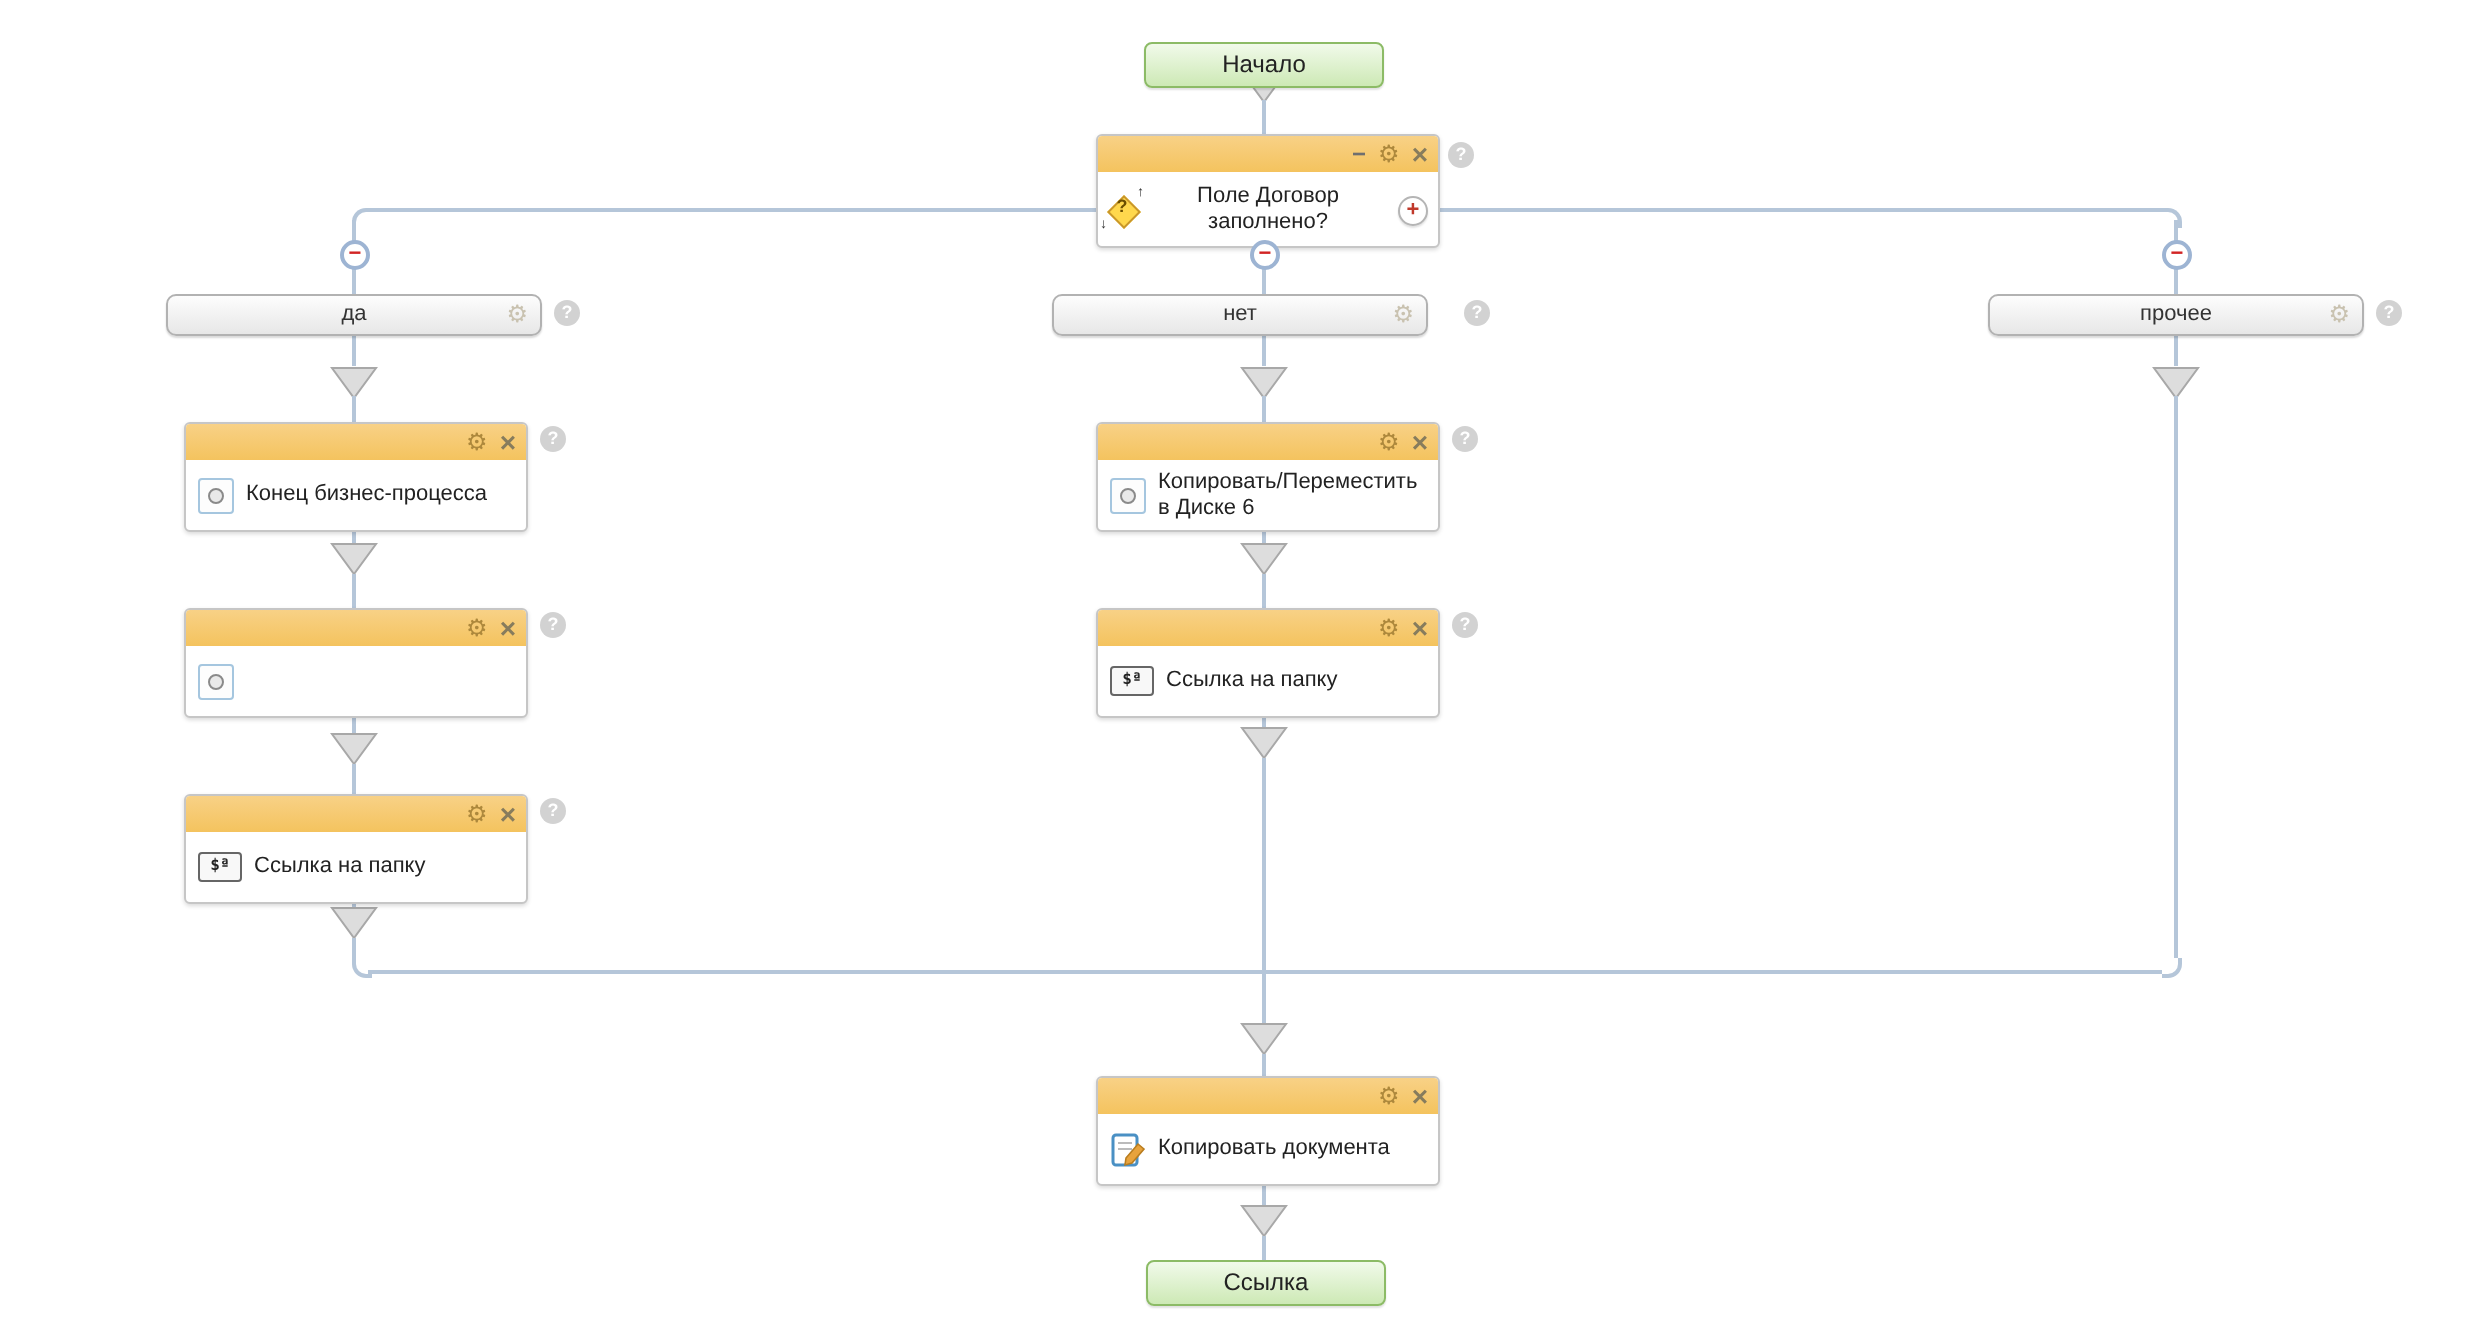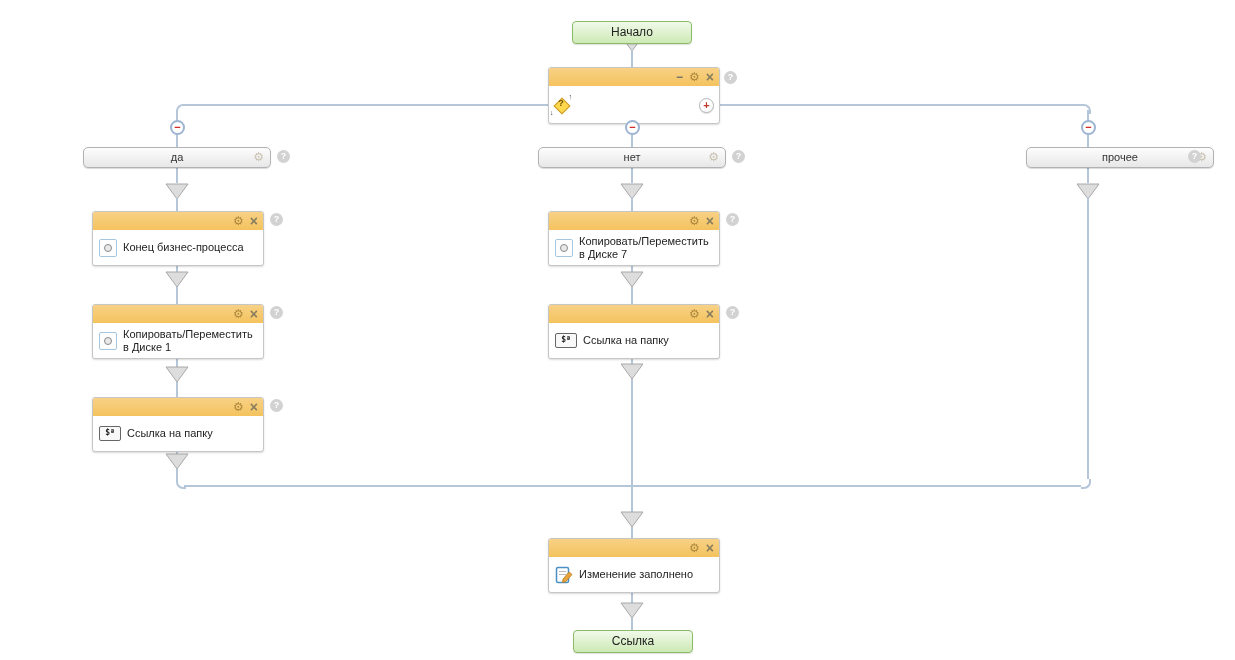--- a/index.html
+++ b/index.html
@@ -160,38 +160,39 @@
         <span class="hicon close">×</span>
       </span>
     </div>
     <div class="cond-body">
       <span class="icon-cond">
         <span class="dia"></span>
         <span class="q">?</span>
         <span class="al">↓</span>
         <span class="ar">↑</span>
       </span>
+      <div class="cond-title">Поле Договор заполнено?</div>
       <span class="plus-c">+</span>
     </div>
   </div>
   <div class="help" style="left:724px;top:71px">?</div>
 
   <div class="pill" style="left:83px;top:147px">
     <span>да</span>
     <span class="pill-gear">⚙</span>
   </div>
   <div class="help" style="left:277px;top:150px">?</div>
 
-  <div class="pill" style="left:538px;top:147px">
+  <div class="pill" style="left:526px;top:147px">
     <span>нет</span>
     <span class="pill-gear">⚙</span>
   </div>
   <div class="help" style="left:732px;top:150px">?</div>
 
-  <div class="pill" style="left:1026px;top:147px">
+  <div class="pill" style="left:994px;top:147px">
     <span>прочее</span>
     <span class="pill-gear">⚙</span>
   </div>
   <div class="help" style="left:1188px;top:150px">?</div>
 
   <div class="block" style="left:92px;top:211px">
     <div class="block-header">
       <span class="hicons">
         <span class="hicon gear">⚙</span>
         <span class="hicon close">×</span>
@@ -206,21 +207,20 @@
 
   <div class="block" style="left:92px;top:304px">
     <div class="block-header">
       <span class="hicons">
         <span class="hicon gear">⚙</span>
         <span class="hicon close">×</span>
       </span>
     </div>
     <div class="block-body">
       <span class="icon-target"></span>
-      <div class="block-title">Копировать/Переместить в Диске 1</div>
     </div>
   </div>
   <div class="help" style="left:270px;top:306px">?</div>
 
   <div class="block" style="left:92px;top:397px">
     <div class="block-header">
       <span class="hicons">
         <span class="hicon gear">⚙</span>
         <span class="hicon close">×</span>
       </span>
@@ -234,21 +234,21 @@
 
   <div class="block" style="left:548px;top:211px">
     <div class="block-header">
       <span class="hicons">
         <span class="hicon gear">⚙</span>
         <span class="hicon close">×</span>
       </span>
     </div>
     <div class="block-body">
       <span class="icon-target"></span>
-      <div class="block-title">Копировать/Переместить в Диске 7</div>
+      <div class="block-title">Копировать/Переместить в Диске 6</div>
     </div>
   </div>
   <div class="help" style="left:726px;top:213px">?</div>
 
   <div class="block" style="left:548px;top:304px">
     <div class="block-header">
       <span class="hicons">
         <span class="hicon gear">⚙</span>
         <span class="hicon close">×</span>
       </span>
@@ -269,19 +269,19 @@
     </div>
     <div class="block-body">
       <span class="icon-doc">
         <svg width="18" height="18" viewBox="0 0 18 18">
           <rect x="1.5" y="1.5" width="12" height="15" rx="1.5" fill="#fff" stroke="#4a90c4" stroke-width="1.5"></rect>
           <line x1="4" y1="5.5" x2="11" y2="5.5" stroke="#bbb"></line>
           <line x1="4" y1="8.5" x2="11" y2="8.5" stroke="#bbb"></line>
           <path d="M8 13 L14 6 L17 8.5 L11 15.5 L7.5 16.5 Z" fill="#e8a33d" stroke="#b97d1f" stroke-width="0.8"></path>
         </svg>
       </span>
-      <div class="block-title">Изменение заполнено</div>
+      <div class="block-title">Копировать документа</div>
     </div>
   </div>
 
   <div class="term" style="left:573px;top:630px">Ссылка</div>
 
 </div>
 
 </body></html>

